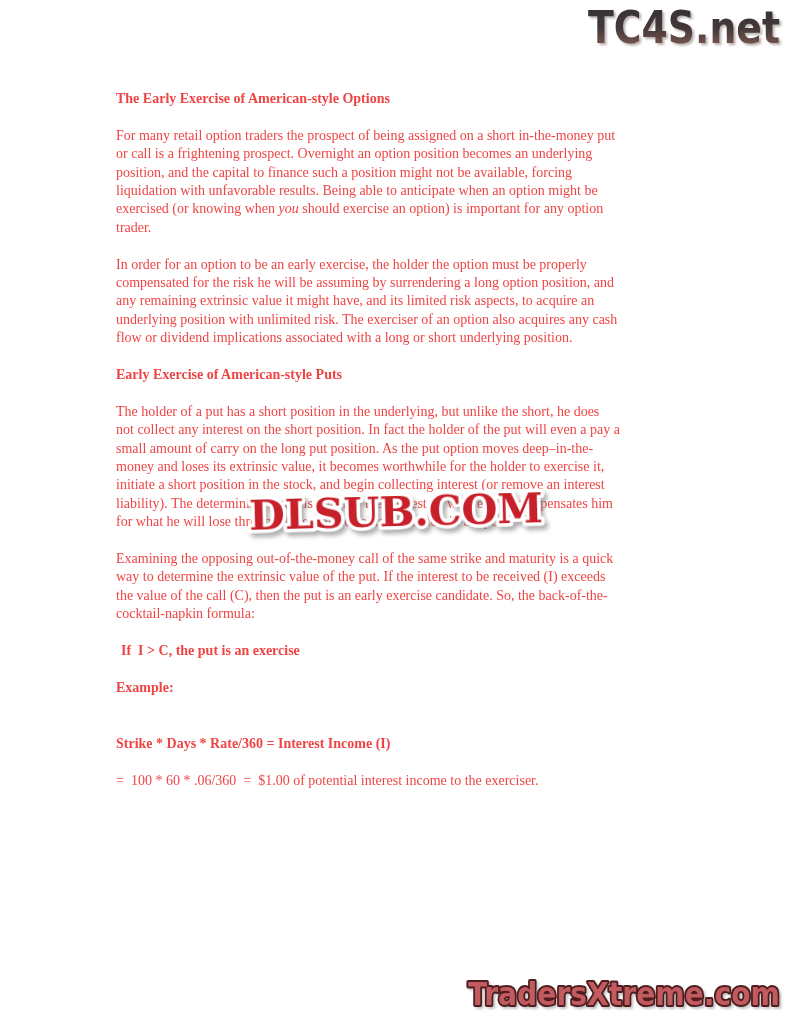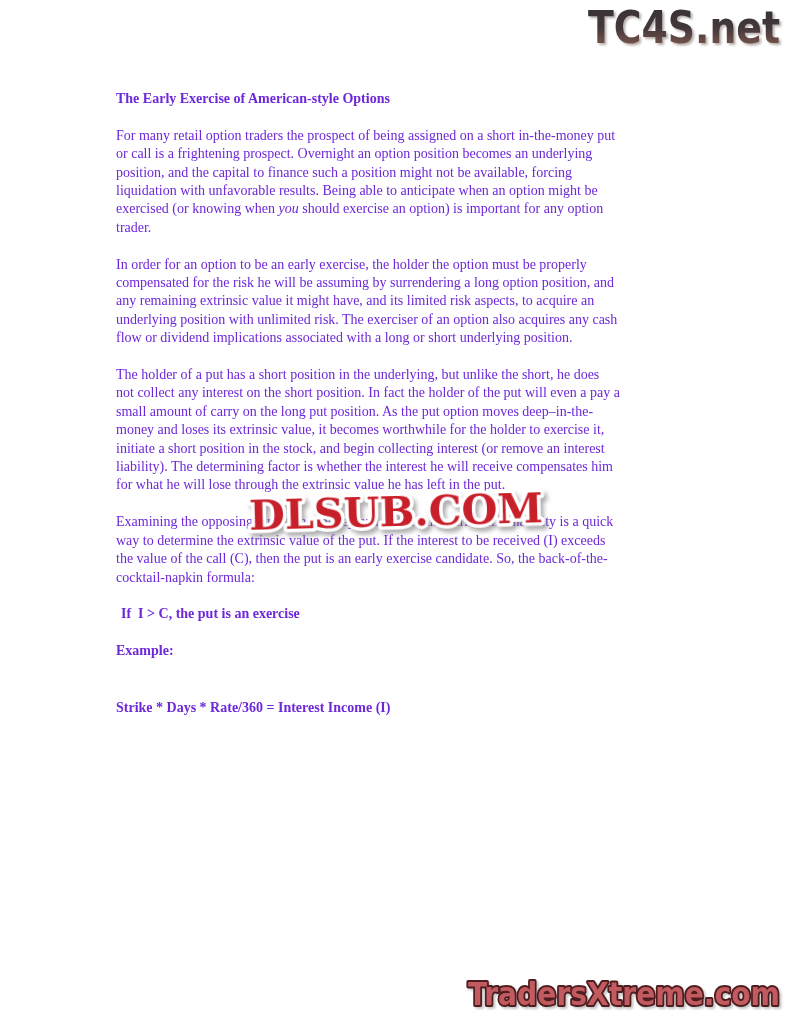--- a/index.html
+++ b/index.html
@@ -2,21 +2,21 @@
 <html><head>
 <meta charset="utf-8">
 <style>
   html,body{margin:0;padding:0;}
   body{
     width:791px;height:1024px;background:#ffffff;position:relative;overflow:hidden;
     font-family:"Liberation Serif",serif;
   }
   .doc{
     position:absolute;left:116px;top:90px;width:604px;
-    color:#6d28d9;font-size:14px;line-height:18.4px;
+    color:#ef4444;font-size:14px;line-height:18.4px;
   }
   .block{margin:0 0 18.4px 0;white-space:pre-wrap;}
   .bold{font-weight:bold;}
   .indent{padding-left:5px;}
   .gap2{margin-top:38px;}
   .wm{position:absolute;pointer-events:none;}
   #wm-tc4s{left:584px;top:2px;width:200px;height:52px;
     filter:drop-shadow(2px 2px 1px rgba(160,150,147,0.75));}
   #wm-dlsub{left:240px;top:482px;width:312px;height:58px;
     transform:rotate(-1.5deg);
@@ -46,34 +46,36 @@
 or call is a frightening prospect. Overnight an option position becomes an underlying
 position, and the capital to finance such a position might not be available, forcing
 liquidation with unfavorable results. Being able to anticipate when an option might be
 exercised (or knowing when </span><i>you</i><span> should exercise an option) is important for any option
 trader.</span></p>
   <p class="block">In order for an option to be an early exercise, the holder the option must be properly
 compensated for the risk he will be assuming by surrendering a long option position, and
 any remaining extrinsic value it might have, and its limited risk aspects, to acquire an
 underlying position with unlimited risk. The exerciser of an option also acquires any cash
 flow or dividend implications associated with a long or short underlying position.</p>
+  <p class="block bold">Early Exercise of American-style Puts</p>
   <p class="block">The holder of a put has a short position in the underlying, but unlike the short, he does
 not collect any interest on the short position. In fact the holder of the put will even a pay a
 small amount of carry on the long put position. As the put option moves deep–in-the-
 money and loses its extrinsic value, it becomes worthwhile for the holder to exercise it,
 initiate a short position in the stock, and begin collecting interest (or remove an interest
 liability). The determining factor is whether the interest he will receive compensates him
 for what he will lose through the extrinsic value he has left in the put.</p>
   <p class="block">Examining the opposing out-of-the-money call of the same strike and maturity is a quick
 way to determine the extrinsic value of the put. If the interest to be received (I) exceeds
 the value of the call (C), then the put is an early exercise candidate. So, the back-of-the-
 cocktail-napkin formula:</p>
   <p class="block bold indent">If  I &gt; C, the put is an exercise</p>
   <p class="block bold">Example:</p>
   <p class="block bold gap2">Strike * Days * Rate/360 = Interest Income (I)</p>
+  <p class="block">=  100 * 60 * .06/360  =  $1.00 of potential interest income to the exerciser.</p>
 </div>
 
 <svg id="wm-dlsub" class="wm" viewBox="0 0 312 58" xmlns="http://www.w3.org/2000/svg">
   <text x="156" y="44" text-anchor="middle" font-family="DejaVu Serif, serif" font-size="41" stroke-width="7" paint-order="stroke" stroke-linejoin="round" textLength="294" lengthAdjust="spacingAndGlyphs" stroke="#ffffff" fill="#c8202a">DLSUB.COM</text>
 </svg>
 
 <svg id="wm-traders" class="wm" viewBox="0 0 325 50" xmlns="http://www.w3.org/2000/svg">
   <text x="162" y="37" text-anchor="middle" font-family="DejaVu Sans, sans-serif" font-size="32" stroke-width="4" paint-order="stroke" stroke-linejoin="round" textLength="312" lengthAdjust="spacingAndGlyphs" stroke="#4e1d20" fill="#c25b60">TradersXtreme.com</text>
 </svg>
 

